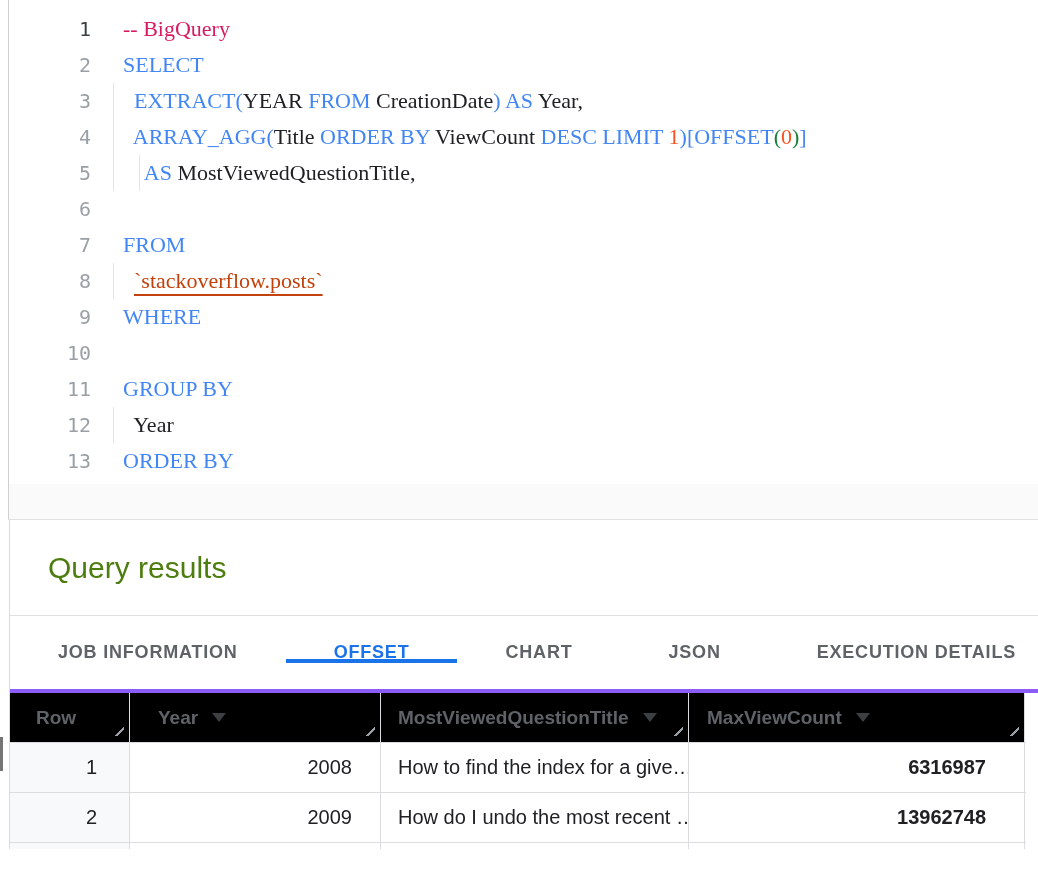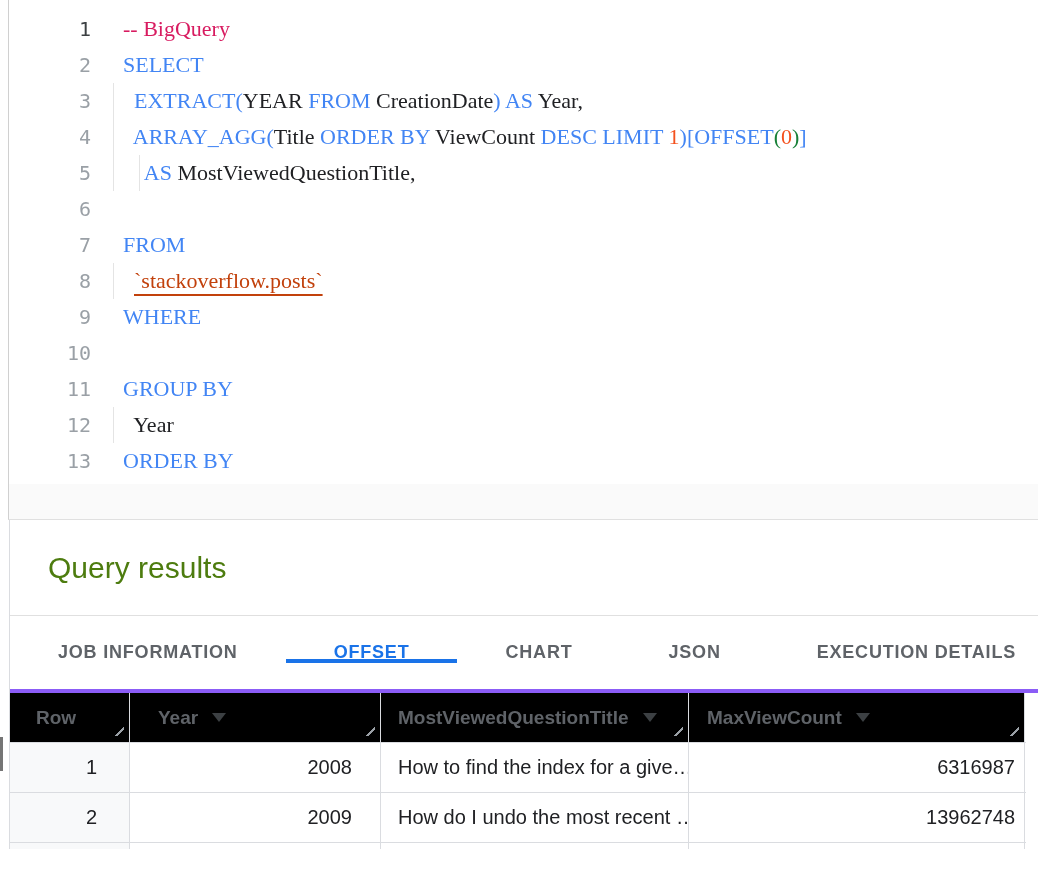--- a/index.html
+++ b/index.html
@@ -54,21 +54,21 @@
   .trow { display:flex; height:50px; border-top:1px solid #dadce0; }
   .td { display:flex; align-items:center; background:#fff;
     border-right:1px solid #dadce0; font-size:20px; color:#202124;
     overflow:hidden; white-space:nowrap; }
   .c0 { width:120px; } .c1 { width:251px; } .c2 { width:308px; } .c3 { width:336px; }
   .th.c0 { padding-left:26px; } .th.c1 { padding-left:28px; }
   .th.c2 { padding-left:17px; } .th.c3 { padding-left:18px; }
   .td.c0 { background:#f8f9fa; justify-content:flex-end; padding-right:32px; }
   .td.c1 { justify-content:flex-end; padding-right:28px; }
   .td.c2 { justify-content:flex-start; padding-left:17px; }
-  .td.c3 { justify-content:flex-end; padding-right:9px; }
+  .td.c3 { justify-content:flex-end; padding-right:38px;font-weight:bold; }
   .caret { width:0; height:0; margin-left:14px;
     border-left:7px solid transparent; border-right:7px solid transparent;
     border-top:9px solid #3c4043; }
   .grip { position:absolute; right:5px; bottom:6px; width:16px; height:15px;
     background:repeating-linear-gradient(135deg, transparent 0 4px, #9aa0a6 4px 6px, transparent 6px 11px);
     clip-path:polygon(100% 0, 100% 100%, 0 100%); }
 
   
   .left-scroll { position:absolute; left:0; top:737px; width:3px; height:34px;
     background:#757575; }

